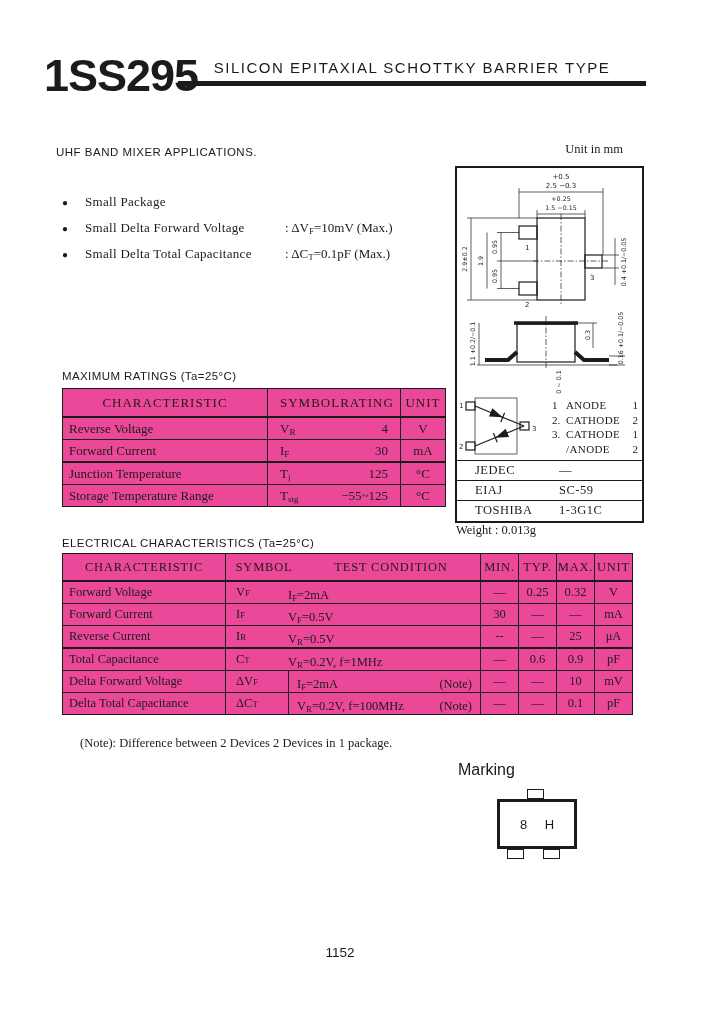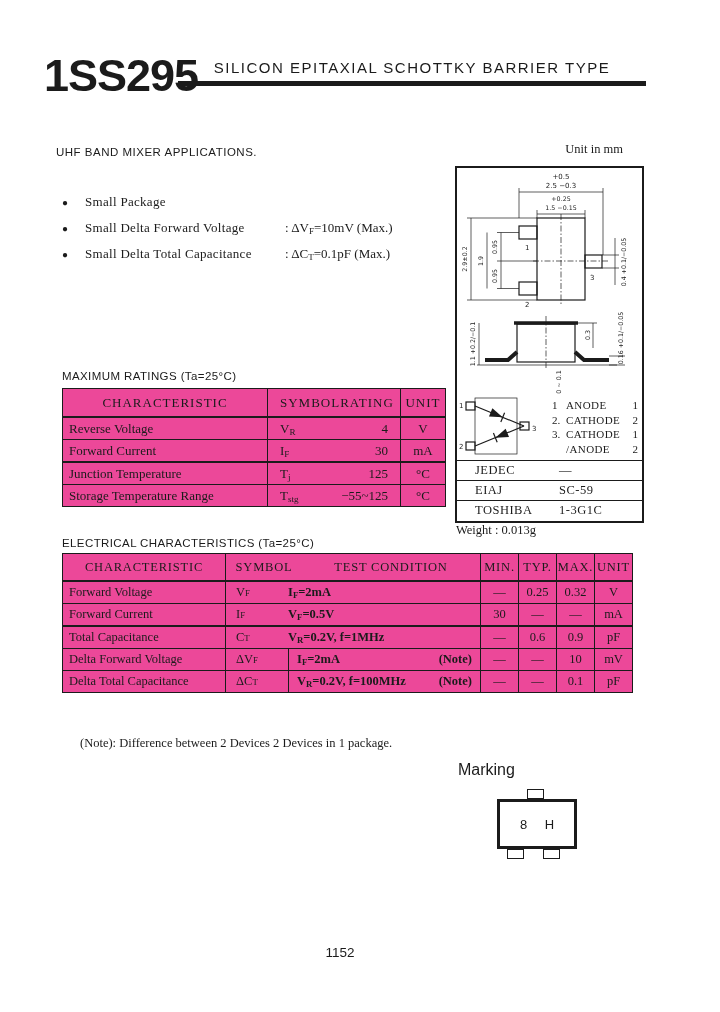--- a/index.html
+++ b/index.html
@@ -52,21 +52,21 @@
   .mr-table td{height:21px;}
   .cell-l{text-align:left;padding-left:6px;}
   .cell-c{text-align:center;}
   .flexcell{display:flex;justify-content:space-between;align-items:center;height:100%;padding:0 12px;box-sizing:border-box;}
   .thick-top td{border-top:2.2px solid #1b1b1b;margin-left:36px;}
   .ec-table{left:62px;top:553px;width:570px;font-size:12.5px;}
   .ec-table th{height:26px;letter-spacing:.8px;border-bottom:2.2px solid #1b1b1b;}
   .ec-table td{height:21px;}
   .symcond{display:flex;align-items:stretch;height:100%;}
   .ec-sym{width:62px;padding-left:10px;display:flex;align-items:center;box-sizing:border-box;}
-  .ec-cond{flex:1;display:flex;align-items:center;justify-content:space-between;padding-right:8px;font-weight:bold;}
+  .ec-cond{flex:1;display:flex;align-items:flex-end;justify-content:space-between;padding-right:8px;}
   .ec-cond.sep{border-left:1.3px solid #1b1b1b;padding-left:8px;}
   .symcond-h{display:flex;align-items:center;height:100%;}
   .sym-h{width:76px;text-align:center;}
   .cond-h{flex:1;text-align:center;}
   sub{font-size:.7em;line-height:0;vertical-align:-.25em;}
   .footnote{position:absolute;left:80px;top:736px;font-size:12.5px;}
   
   .marking-h{position:absolute;left:458px;top:761px;font-family:"Liberation Sans",sans-serif;font-size:16px;}
   .mark-fig{position:absolute;left:497px;top:799px;width:74px;height:44px;border:3px solid #1b1b1b;
             display:flex;align-items:center;justify-content:center;}
@@ -341,20 +341,36 @@
                 <span>V<sub>F</sub>=0.5V</span>
                 <span></span>
               </div>
       </div>
           </td>
       <td class="cell-c">30</td>
       <td class="cell-c">—</td>
       <td class="cell-c">—</td>
       <td class="cell-c">mA</td>
     </tr>
+    <tr>
+      <td class="cell-l">Reverse Current</td>
+      <td>
+            <div class="symcond">
+        <span class="ec-sym">I<sub>R</sub></span>
+        <div class="ec-cond">
+                <span>V<sub>R</sub>=0.5V</span>
+                <span></span>
+              </div>
+      </div>
+          </td>
+      <td class="cell-c">--</td>
+      <td class="cell-c">—</td>
+      <td class="cell-c">25</td>
+      <td class="cell-c">μA</td>
+    </tr>
     <tr class="thick-top">
       <td class="cell-l">Total Capacitance</td>
       <td>
             <div class="symcond">
         <span class="ec-sym">C<sub>T</sub></span>
         <div class="ec-cond">
                 <span>V<sub>R</sub>=0.2V, f=1MHz</span>
                 <span></span>
               </div>
       </div>

